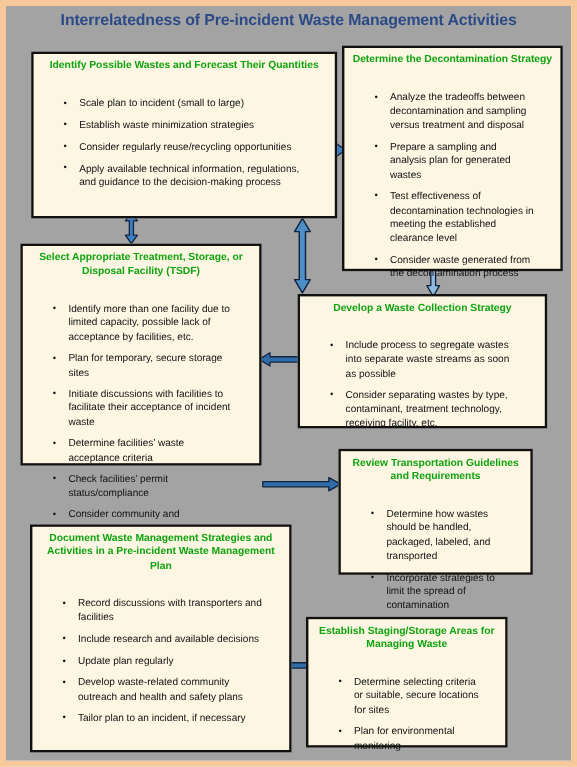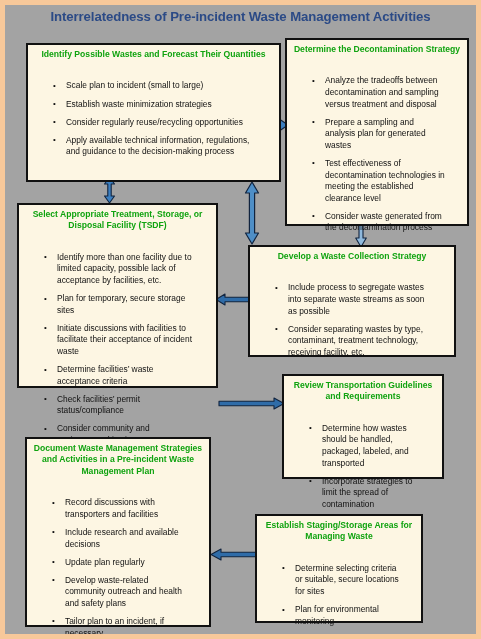--- a/index.html
+++ b/index.html
@@ -168,21 +168,21 @@
     </div>
 
     <div class="box" style="left:277px;top:369px;width:162px;height:105px;">
       <div class="hd">Review Transportation Guidelines and Requirements</div>
       <ul>
         <li>Determine how wastes should be handled, packaged, labeled, and transported</li>
         <li>Incorporate strategies to limit the spread of contamination</li>
       </ul>
     </div>
 
-    <div class="box" style="left:20px;top:432px;width:186px;height:190px;">
+    <div class="box" style="left:20px;top:432px;width:218px;height:190px;">
       <div class="hd">Document Waste Management Strategies and Activities in a Pre-incident Waste Management Plan</div>
       <ul>
         <li>Record discussions with transporters and facilities</li>
         <li>Include research and available decisions</li>
         <li>Update plan regularly</li>
         <li>Develop waste-related community outreach and health and safety plans</li>
         <li>Tailor plan to an incident, if necessary</li>
       </ul>
     </div>
 

